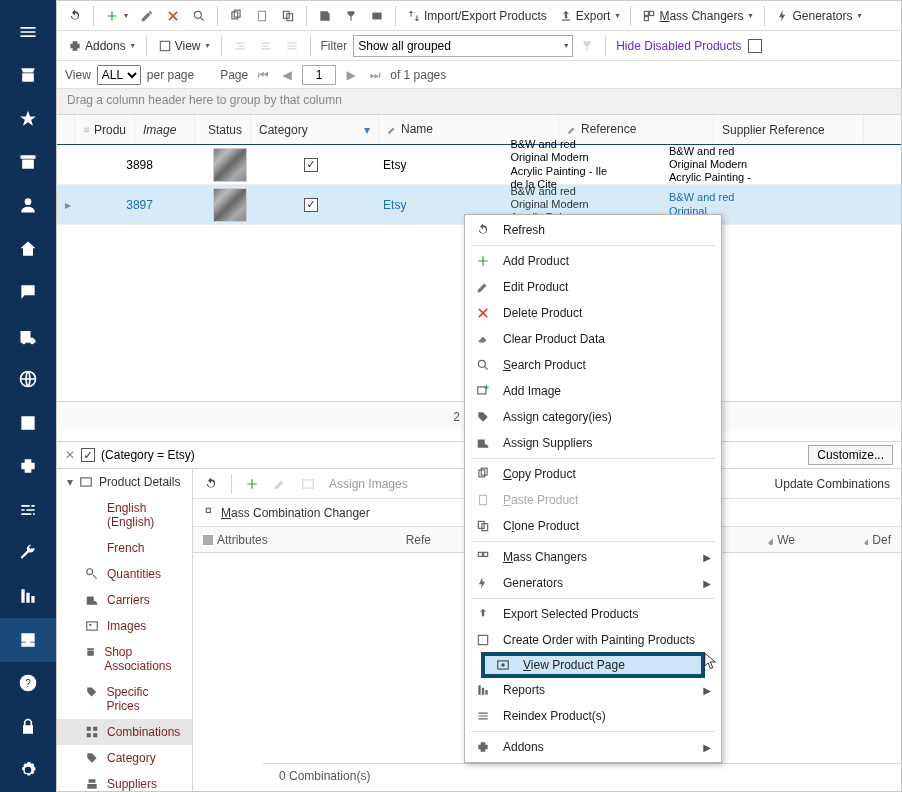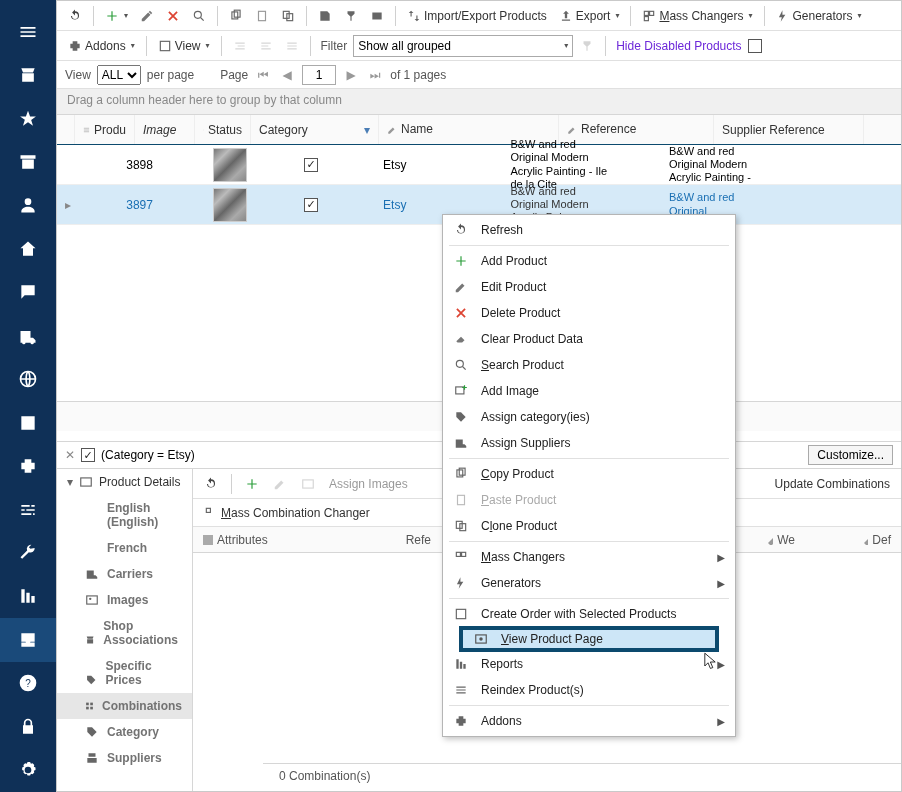--- a/index.html
+++ b/index.html
@@ -45,33 +45,33 @@
 
 .grid-footer { height: 30px; position: absolute; left: 0; right: 0; top: 400px; border-top: 1px solid #d6d6d6; display: flex; align-items: center; justify-content: center; color: #555; background: #fafafa; }
 
 .filter-chip-row { position: absolute; top: 440px; left: 0; right: 0; height: 28px; display: flex; align-items: center; padding: 0 8px; border-top: 1px solid #d6d6d6; border-bottom: 1px solid #d6d6d6; justify-content: space-between; }
 .chip-left { display: flex; align-items: center; gap: 6px; }
 .customize-btn { border: 1px solid #aaa; padding: 2px 8px; background: #f6f6f6; cursor: pointer; }
 
 .lower { position: absolute; top: 468px; left: 0; right: 0; bottom: 0; display: flex; }
 .detail-nav { width: 206px; border-right: 1px solid #d6d6d6; overflow: auto; }
 .detail-nav .dn-head { padding: 6px 10px; display: flex; align-items: center; gap: 6px; color: #333; }
-.detail-nav .dn-item { padding: 6px 10px 6px 28px; display: flex; align-items: flex-end; gap: 8px; cursor: pointer; color: #737373; font-weight: bold; }
+.detail-nav .dn-item { padding: 6px 10px 6px 28px; display: flex; align-items: flex-start; gap: 8px; cursor: pointer; color: #7f1d1d; }
 .detail-nav .dn-item.sel { background: #e6e6e6; }
 .detail-nav .dn-sub { padding-left: 50px; }
 
 .detail-body { flex: 1; display: flex; flex-direction: column; }
 .detail-tb { height: 30px; display: flex; align-items: center; padding: 0 6px; gap: 4px; border-bottom: 1px solid #e0e0e0; }
 .detail-tb2 { height: 28px; display: flex; align-items: center; padding: 0 6px; gap: 4px; border-bottom: 1px solid #e0e0e0; }
 .attr-head { height: 26px; display: flex; align-items: center; border-bottom: 1px solid #d6d6d6; background: #fafafa; gap: 48px; }
 .ah { padding: 4px 10px; display: flex; align-items: center; gap: 4px; color: #555; }
 .comb-footer { position: absolute; bottom: 0; left: 206px; right: 0; height: 28px; border-top: 1px solid #d6d6d6; padding: 5px 16px; color: #555; }
 
 
-.ctx { position: absolute; left: 442px; top: 214px; width: 294px; background: #fff; border: 1px solid #b5b5b5; box-shadow: 2px 2px 6px rgba(0,0,0,0.25); z-index: 50; padding: 2px 0; }
+.ctx { position: absolute; left: 464px; top: 214px; width: 258px; background: #fff; border: 1px solid #b5b5b5; box-shadow: 2px 2px 6px rgba(0,0,0,0.25); z-index: 50; padding: 2px 0; }
 .ctx-item { height: 26px; display: flex; align-items: center; padding: 0 10px 0 10px; gap: 12px; cursor: pointer; color: #222; }
 .ctx-item.highlight { background: #cde6f7; border: 4px solid #0c4a6e; margin: -1px 16px; }
 .ctx-icon { width: 16px; height: 16px; display: inline-flex; align-items: center; justify-content: center; }
 .ctx-sep { height: 1px; background: #e0e0e0; margin: 2px 6px; }
 .ctx-sub { margin-left: auto; color: #555; font-size: 10px; }
 
 .cursor { position: absolute; left: 704px; top: 652px; z-index: 60; pointer-events: none; }
 .cursor svg { width: 16px; height: 20px; }
 
 .chk { width: 14px; height: 14px; border: 1px solid #555; display: inline-flex; align-items: center; justify-content: center; background: #fff; }
@@ -424,20 +424,27 @@
           <span>Product Details</span>
         </div>
       <div class="dn-item dn-sub">
           <span>English (English)</span>
         </div>
       <div class="dn-item dn-sub">
           <span>French</span>
         </div>
       <div class="dn-item">
           <svg width="14" height="14" viewBox="0 0 24 24">
+            <circle cx="8" cy="8" r="5" fill="none" stroke="#666" stroke-width="2"></circle>
+            <path d="M14 14l6 6" stroke="#666" stroke-width="2"></path>
+          </svg>
+          <span>Quantities</span>
+        </div>
+      <div class="dn-item">
+          <svg width="14" height="14" viewBox="0 0 24 24">
             <path fill="#666" d="M3 6h12v8h3l3 3v3H3z"></path>
           </svg>
           <span>Carriers</span>
         </div>
       <div class="dn-item">
           <svg width="14" height="14" viewBox="0 0 24 24">
             <rect x="3" y="5" width="18" height="14" fill="none" stroke="#666" stroke-width="2"></rect>
             <circle cx="9" cy="10" r="2" fill="#666"></circle>
           </svg>
           <span>Images</span>
@@ -678,24 +685,32 @@
           <path fill="#666" d="M11 2l-6 12h5l-2 8 8-12h-5z"></path>
         </svg>
       </span>
       <span>Generators</span>
       <span class="ctx-sub">▶</span>
     </div>
   <div class="ctx-sep"></div>
   <div class="ctx-item">
       <span class="ctx-icon">
         <svg viewBox="0 0 24 24" width="14" height="14">
+          <path fill="#666" d="M12 3l5 5h-3v8h-4V8H7z"></path>
+        </svg>
+      </span>
+      <span>Export Selected Products</span>
+    </div>
+  <div class="ctx-item">
+      <span class="ctx-icon">
+        <svg viewBox="0 0 24 24" width="14" height="14">
           <rect x="4" y="4" width="16" height="16" fill="none" stroke="#666" stroke-width="2"></rect>
         </svg>
       </span>
-      <span>Create Order with Selected Products</span>
+      <span>Create Order with Painting Products</span>
     </div>
   <div class="ctx-item highlight">
       <span class="ctx-icon">
         <svg viewBox="0 0 24 24" width="14" height="14">
           <rect x="3" y="5" width="18" height="14" fill="none" stroke="#555" stroke-width="2"></rect>
           <circle cx="12" cy="12" r="3" fill="#555"></circle>
         </svg>
       </span>
       <span><u class="mn">V</u>iew Product Page</span>
     </div>

